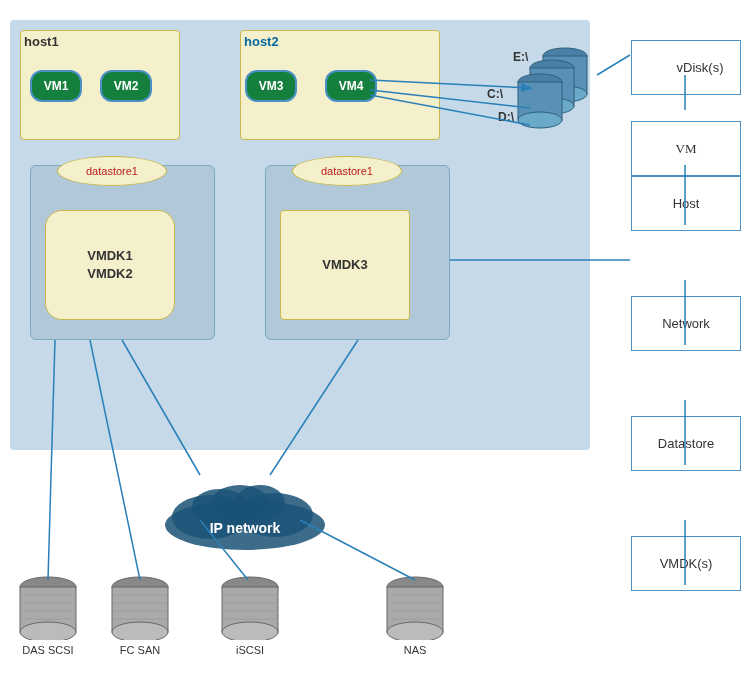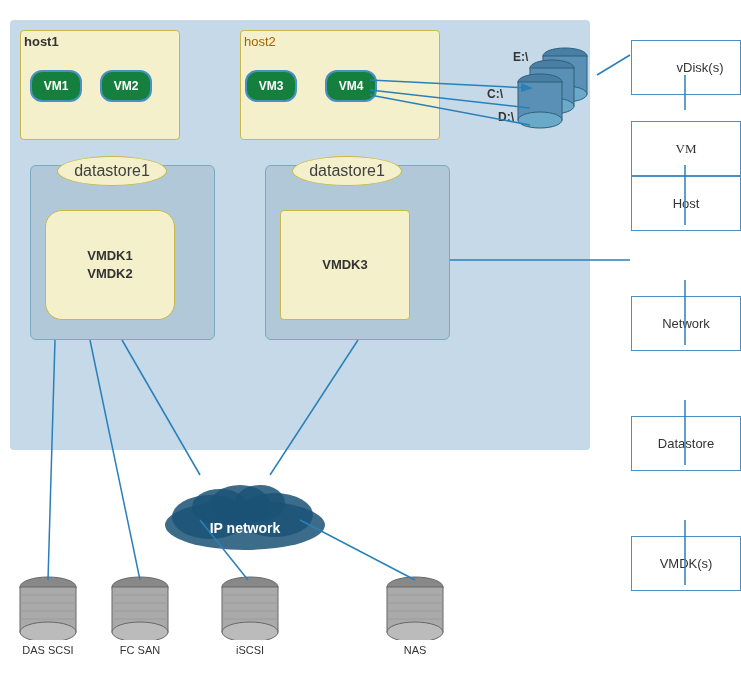--- a/index.html
+++ b/index.html
@@ -55,22 +55,22 @@
       height: 110px;
       background: #f5f0cc;
       border: 1.5px solid #c8b84a;
       border-radius: 4px;
     }
     .host2-label {
       position: absolute;
       top: 34px;
       left: 244px;
       font-size: 13px;
-      font-weight: normal;
-      color: #a16207;
+      font-weight: bold;
+      color: #0369a1;
     }
     
     .vm-btn {
       position: absolute;
       background: #15803d;
       border: 2px solid #4a90c4;
       border-radius: 12px;
       color: #fff;
       font-size: 12px;
       font-weight: bold;
@@ -111,22 +111,22 @@
     .ds-oval {
       position: absolute;
       background: #f5f0cc;
       border: 1.5px solid #c8b84a;
       border-radius: 50%;
       width: 110px;
       height: 30px;
       display: flex;
       align-items: center;
       justify-content: center;
-      font-size: 16px;
-      color: #404040;
+      font-size: 11px;
+      color: #b91c1c;
     }
     .ds-oval1 { top: 156px; left: 57px; }
     .ds-oval2 { top: 156px; left: 292px; }
 
     
     .vmdk-box {
       position: absolute;
       background: #f5f0cc;
       border: 1.5px solid #c8b84a;
       border-radius: 4px;

